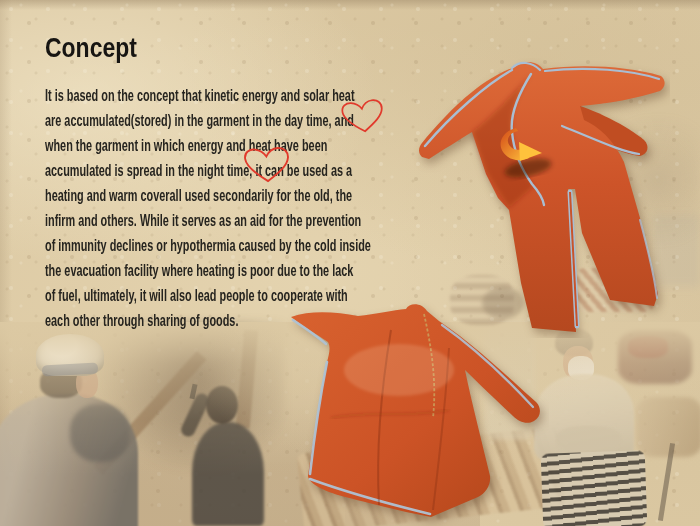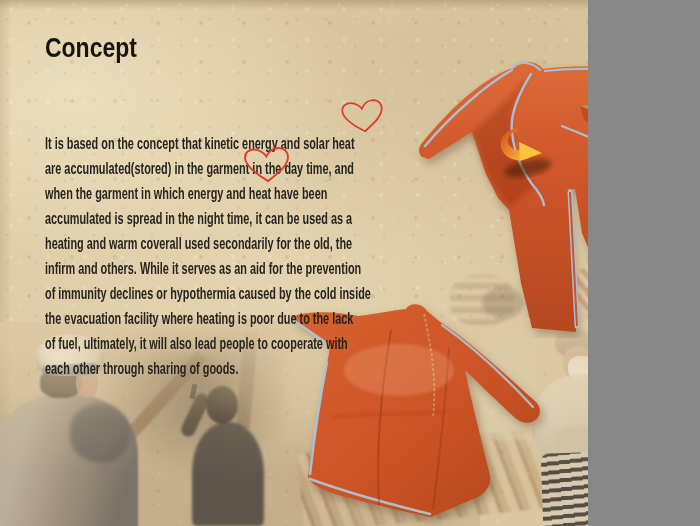--- a/index.html
+++ b/index.html
@@ -1,17 +1,17 @@
 <!DOCTYPE html>
 <html><head>
 <meta charset="utf-8">
 <style>
   html,body{margin:0;padding:0;background:#888;}
   .slide{
-    position:relative;width:588px;height:526px;overflow:hidden;
+    position:relative;width:700px;height:526px;overflow:hidden;
     background:#dcc9a3;
     font-family:"Liberation Sans",sans-serif;
   }
   
   .slide::before{
     content:"";position:absolute;inset:0;z-index:0;pointer-events:none;
     background-image:
       linear-gradient(180deg, rgba(152,130,98,.45) 0, rgba(152,130,98,0) 10px),
       linear-gradient(90deg, rgba(152,130,98,.22) 0, rgba(152,130,98,0) 12px),
       radial-gradient(ellipse 420px 240px at 12% 18%, rgba(246,236,208,.55), transparent 70%),
@@ -26,21 +26,21 @@
       radial-gradient(circle at 29px 23px, rgba(124,98,62,.14) 0 1.5px, transparent 2.5px),
       radial-gradient(circle at 7px 19px, rgba(124,98,62,.10) 0 1px, transparent 2px),
       radial-gradient(circle at 21px 5px, rgba(255,252,240,.16) 0 1px, transparent 2px);
     background-size:37px 31px,43px 39px,29px 27px,53px 43px;
   }
   .title{
     position:absolute;left:45px;top:31px;z-index:3;
     font-size:28px;font-weight:700;color:#171512;line-height:34px;
     transform:scaleX(.82);transform-origin:left top;white-space:pre;
   }
-  .bodytext{position:absolute;left:45px;top:83px;z-index:3;margin-top:48px;}
+  .bodytext{position:absolute;left:45px;top:83px;z-index:3;}
   .bl{
     font-size:16px;font-weight:700;color:#26241f;line-height:25px;
     white-space:pre;transform:scaleX(.68);transform-origin:left top;
   }
   .heart{position:absolute;z-index:4;}
   .gsvg{position:absolute;z-index:2;}
   
   .strip{position:absolute;left:0;top:322px;width:700px;height:204px;z-index:1;}
   .strip i{position:absolute;display:block;}
   .ph{position:absolute;top:0;height:204px;}

